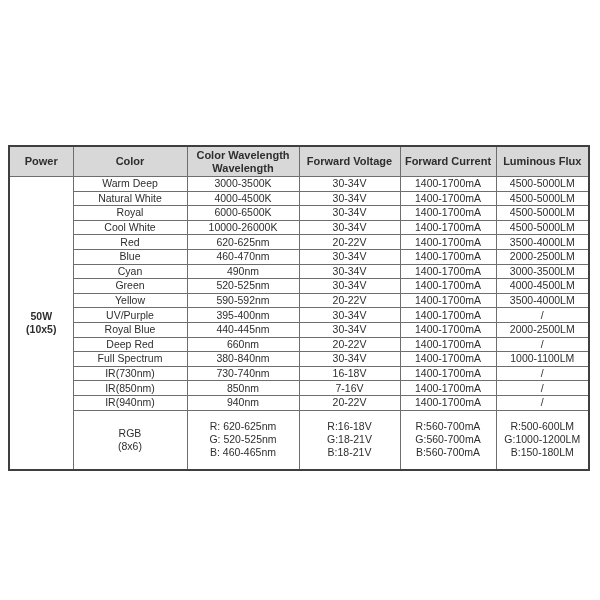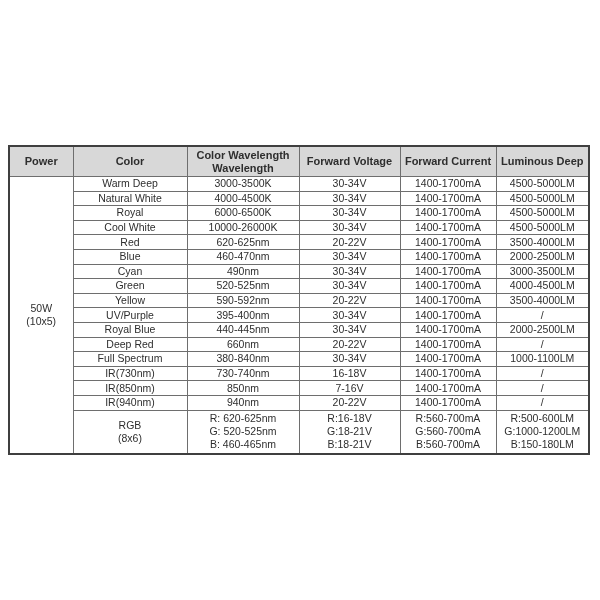--- a/index.html
+++ b/index.html
@@ -45,24 +45,25 @@
     border: 1px solid var(--border, #6e6e6e);
     font-size: 10.5px;
     line-height: 13px;
     text-align: center;
     vertical-align: middle;
     padding: 0 2px;
     white-space: pre-line;
     background: #ffffff;
   }
   tr.data-row { height: 14.6px; }
-  tr.multi-row { height: 44px; margin-left: 44px; }
+  tr.multi-row { height: 60px; margin-left: 44px; }
   td.power-cell {
     font-size: 11px;
     line-height: 15px;
+    font-weight: bold;
   }
 </style>
 </head>
 <body>
 
 <div class="page">
   <div class="table-wrap">
     <table class="spec-table">
       <colgroup>
         <col style="width:64px">
@@ -72,21 +73,21 @@
         <col style="width:96px">
         <col style="width:93px">
       </colgroup>
       <thead>
         <tr>
           <th>Power</th>
           <th>Color</th>
           <th>Color Wavelength Wavelength</th>
           <th>Forward Voltage</th>
           <th>Forward Current</th>
-          <th>Luminous Deep</th>
+          <th>Luminous Flux</th>
         </tr>
       </thead>
       <tbody>
           <tr class="data-row">
             <td rowspan="17" class="power-cell">50W
 (10x5)</td>
     <td>Warm Deep</td>
     <td>3000-3500K</td>
     <td>30-34V</td>
     <td>1400-1700mA</td>

